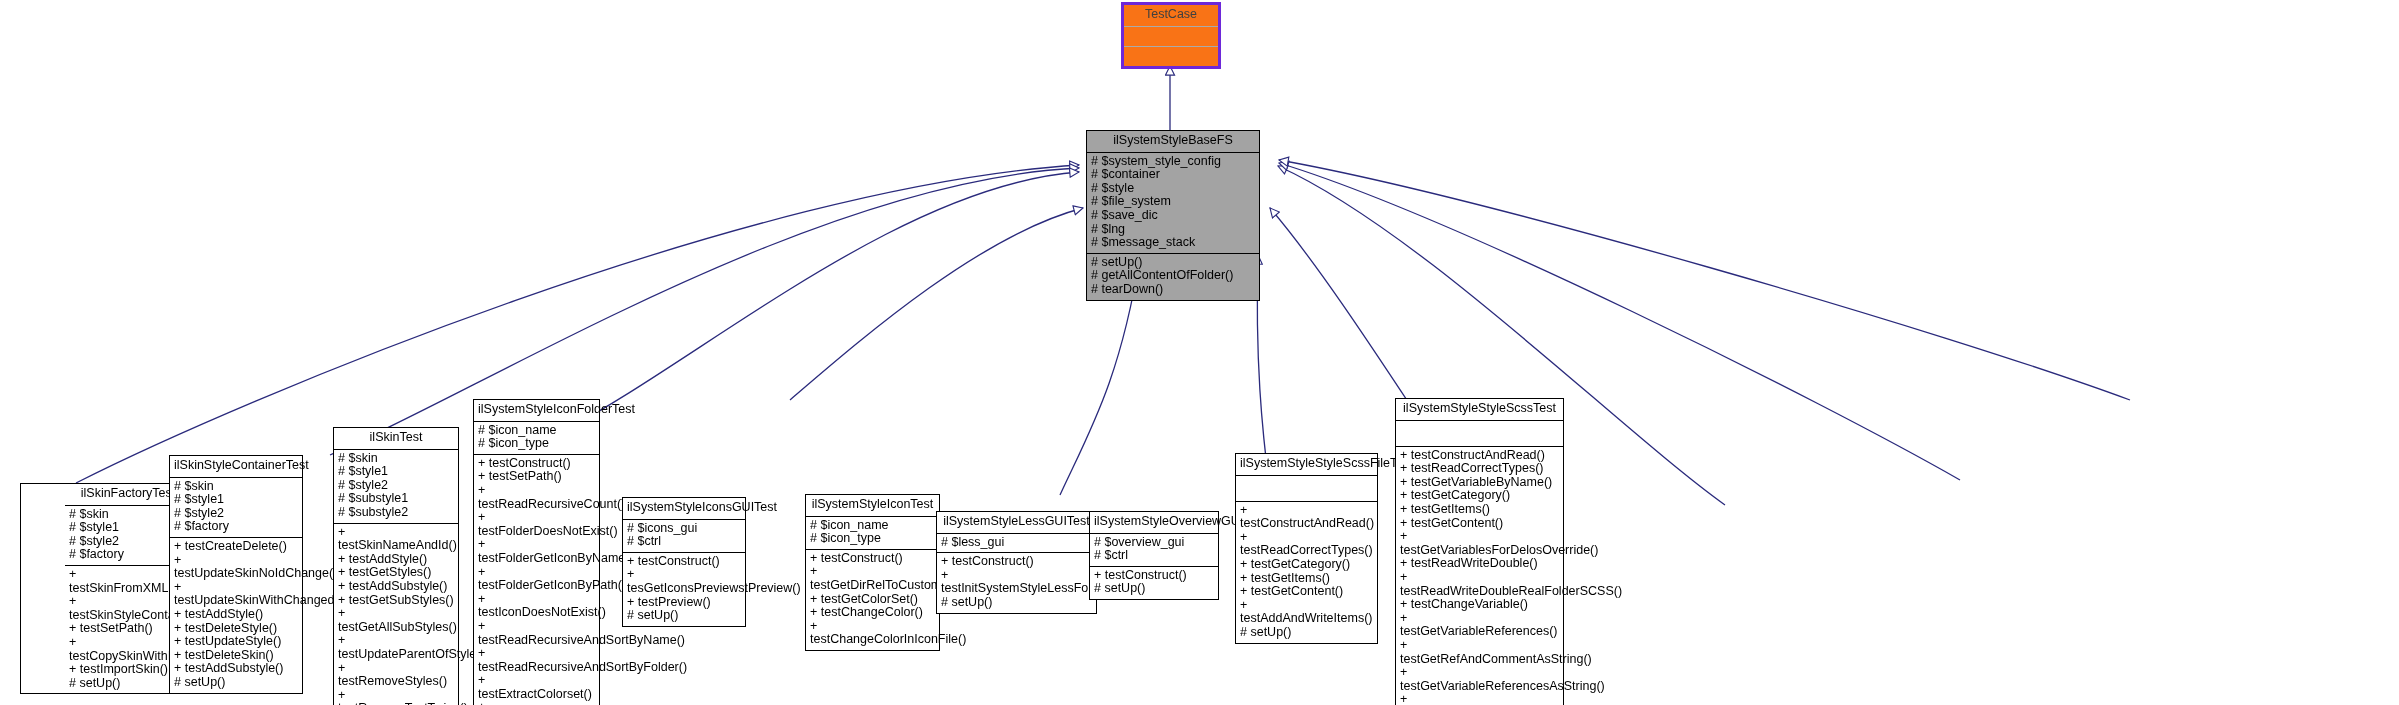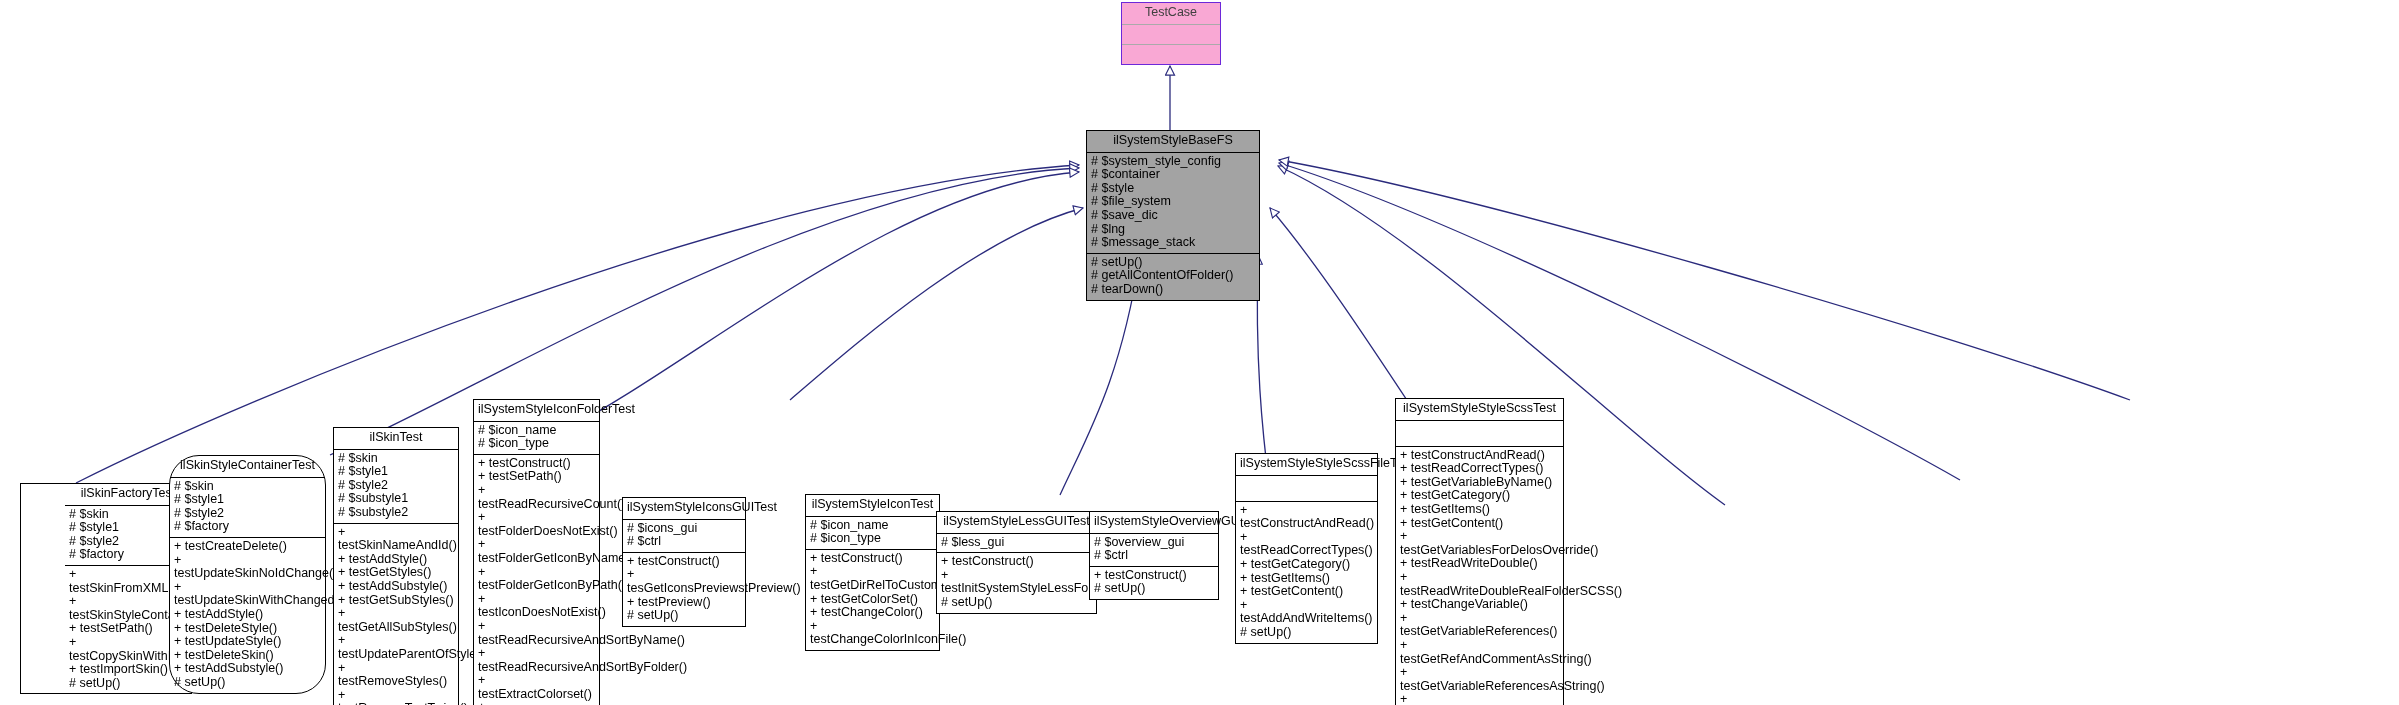--- a/index.html
+++ b/index.html
@@ -27,22 +27,22 @@
   .uml-node {
     position: absolute;
     box-sizing: border-box;
     border: 1px solid #000000;
     background: #ffffff;
     font-size: 12.5px;
     line-height: 13.6px;
     color: #000000;
   }
   .uml-node.root {
-    border: 1px solid #6d28d9;
-    background: #f9a8d4;
+    border: 3px solid #6d28d9;
+    background: #f97316;
   }
   .uml-node.base {
     border: 1px solid #000000;
     background: #a3a3a3;
   }
   .uml-title {
     text-align: center;
     padding: 3px 4px 4px 4px;
     white-space: nowrap;
     font-size: 12.5px;
@@ -141,21 +141,21 @@
     <div class="uml-compartment">
         <div class="row">+ testSkinFromXML()</div>
         <div class="row">+ testSkinStyleContainerFromId()</div>
         <div class="row">+ testSetPath()</div>
         <div class="row">+ testCopySkinWithInjectedName()</div>
         <div class="row">+ testImportSkin()</div>
         <div class="row"># setUp()</div>
       </div>
   </div>
 
-  <div class="uml-node" style="left:169px; top:455px; width:157px;border-radius:30px;">
+  <div class="uml-node" style="left:169px; top:455px; width:134px;">
     <div class="uml-title">ilSkinStyleContainerTest</div>
     <div class="uml-sep"></div>
     <div class="uml-compartment">
         <div class="row"># $skin</div>
         <div class="row"># $style1</div>
         <div class="row"># $style2</div>
         <div class="row"># $factory</div>
       </div>
     <div class="uml-sep"></div>
     <div class="uml-compartment">

